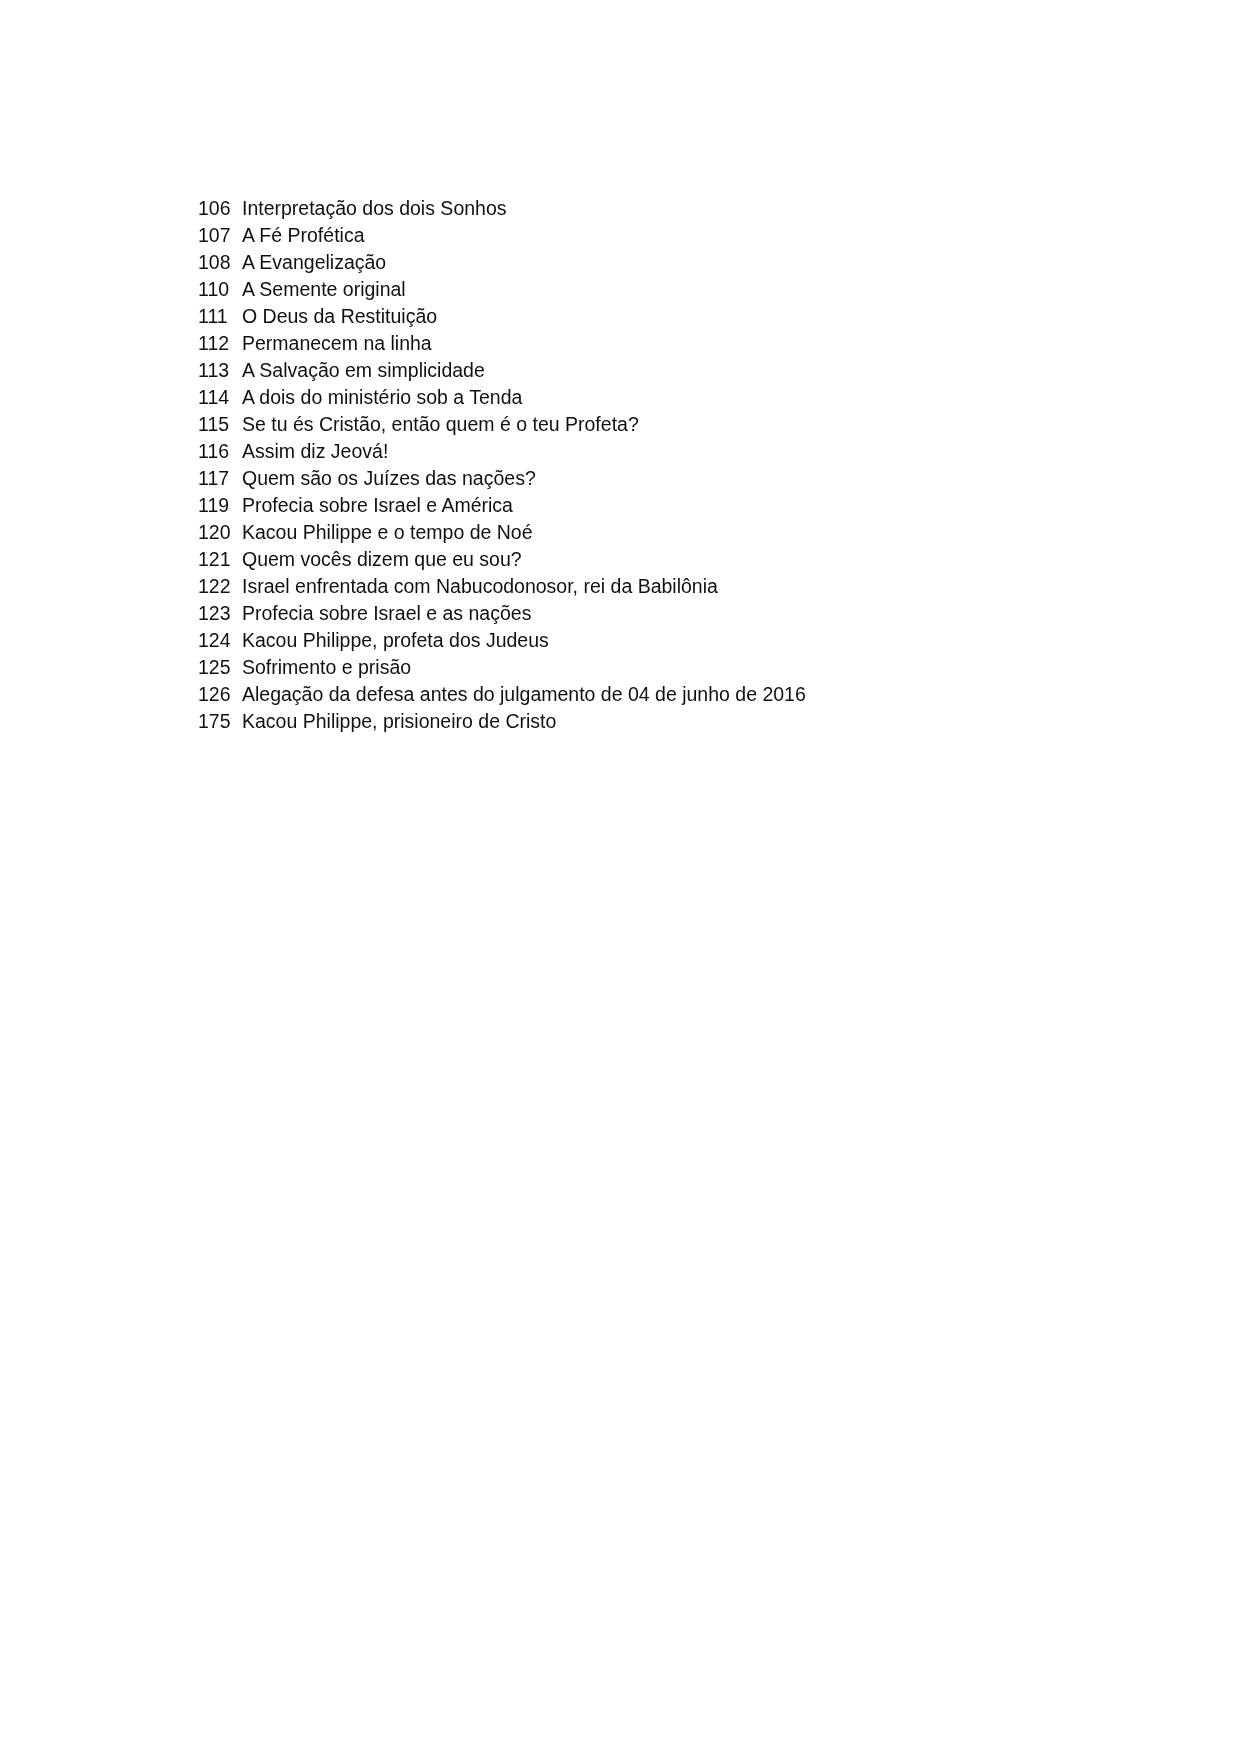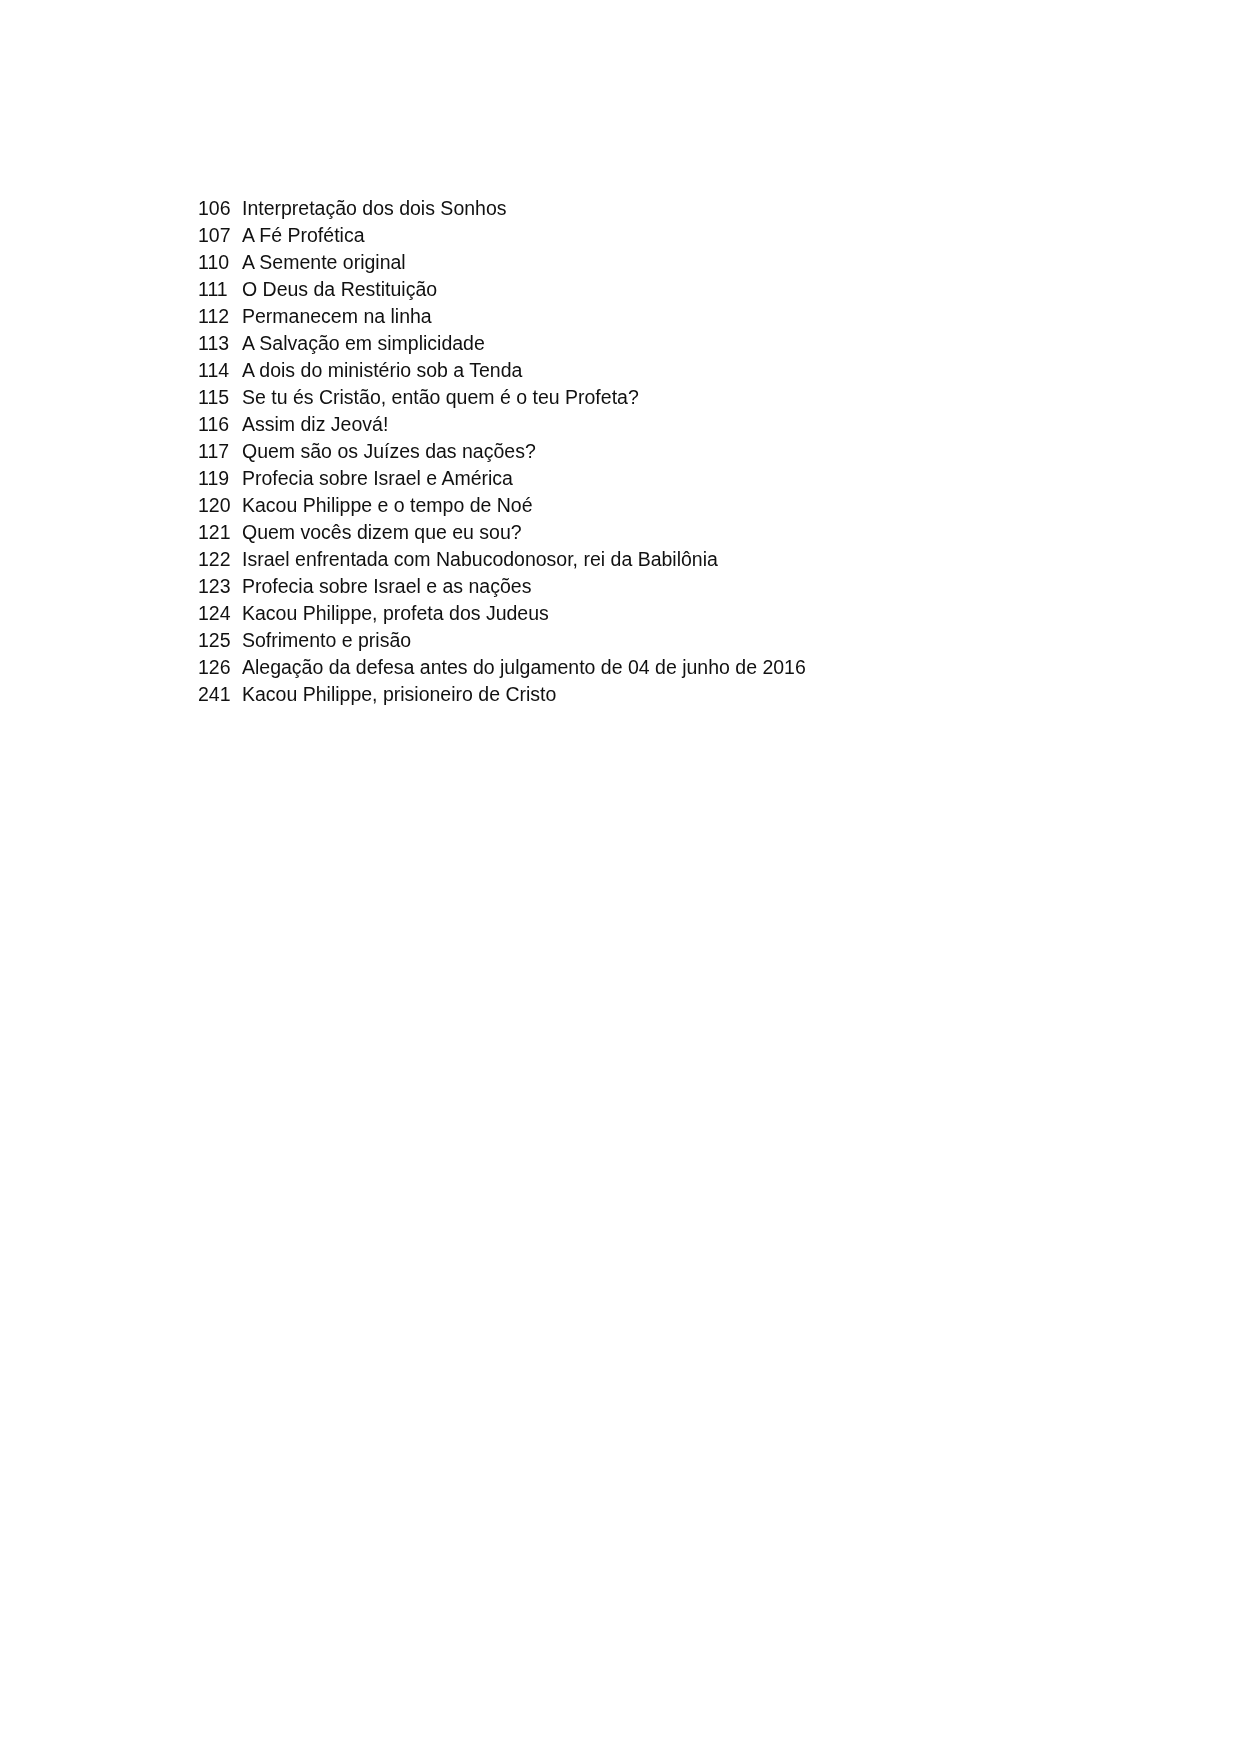--- a/index.html
+++ b/index.html
@@ -15,20 +15,24 @@
 
 <div class="page">
   <ul class="toc" id="toc">
       <li class="toc-row">
     <span class="num">106</span>
     <span class="title">Interpretação dos dois Sonhos</span>
   </li>
       <li class="toc-row">
     <span class="num">107</span>
     <span class="title">A Fé Profética</span>
+  </li>
+      <li class="toc-row">
+    <span class="num">108</span>
+    <span class="title">A Evangelização</span>
   </li>
       <li class="toc-row">
     <span class="num">110</span>
     <span class="title">A Semente original</span>
   </li>
       <li class="toc-row">
     <span class="num">111</span>
     <span class="title">O Deus da Restituição</span>
   </li>
       <li class="toc-row">
@@ -81,17 +85,17 @@
   </li>
       <li class="toc-row">
     <span class="num">125</span>
     <span class="title">Sofrimento e prisão</span>
   </li>
       <li class="toc-row">
     <span class="num">126</span>
     <span class="title">Alegação da defesa antes do julgamento de 04 de junho de 2016</span>
   </li>
       <li class="toc-row">
-    <span class="num">241</span>
+    <span class="num">175</span>
     <span class="title">Kacou Philippe, prisioneiro de Cristo</span>
   </li>
     </ul>
 </div>
 
 </body></html>

